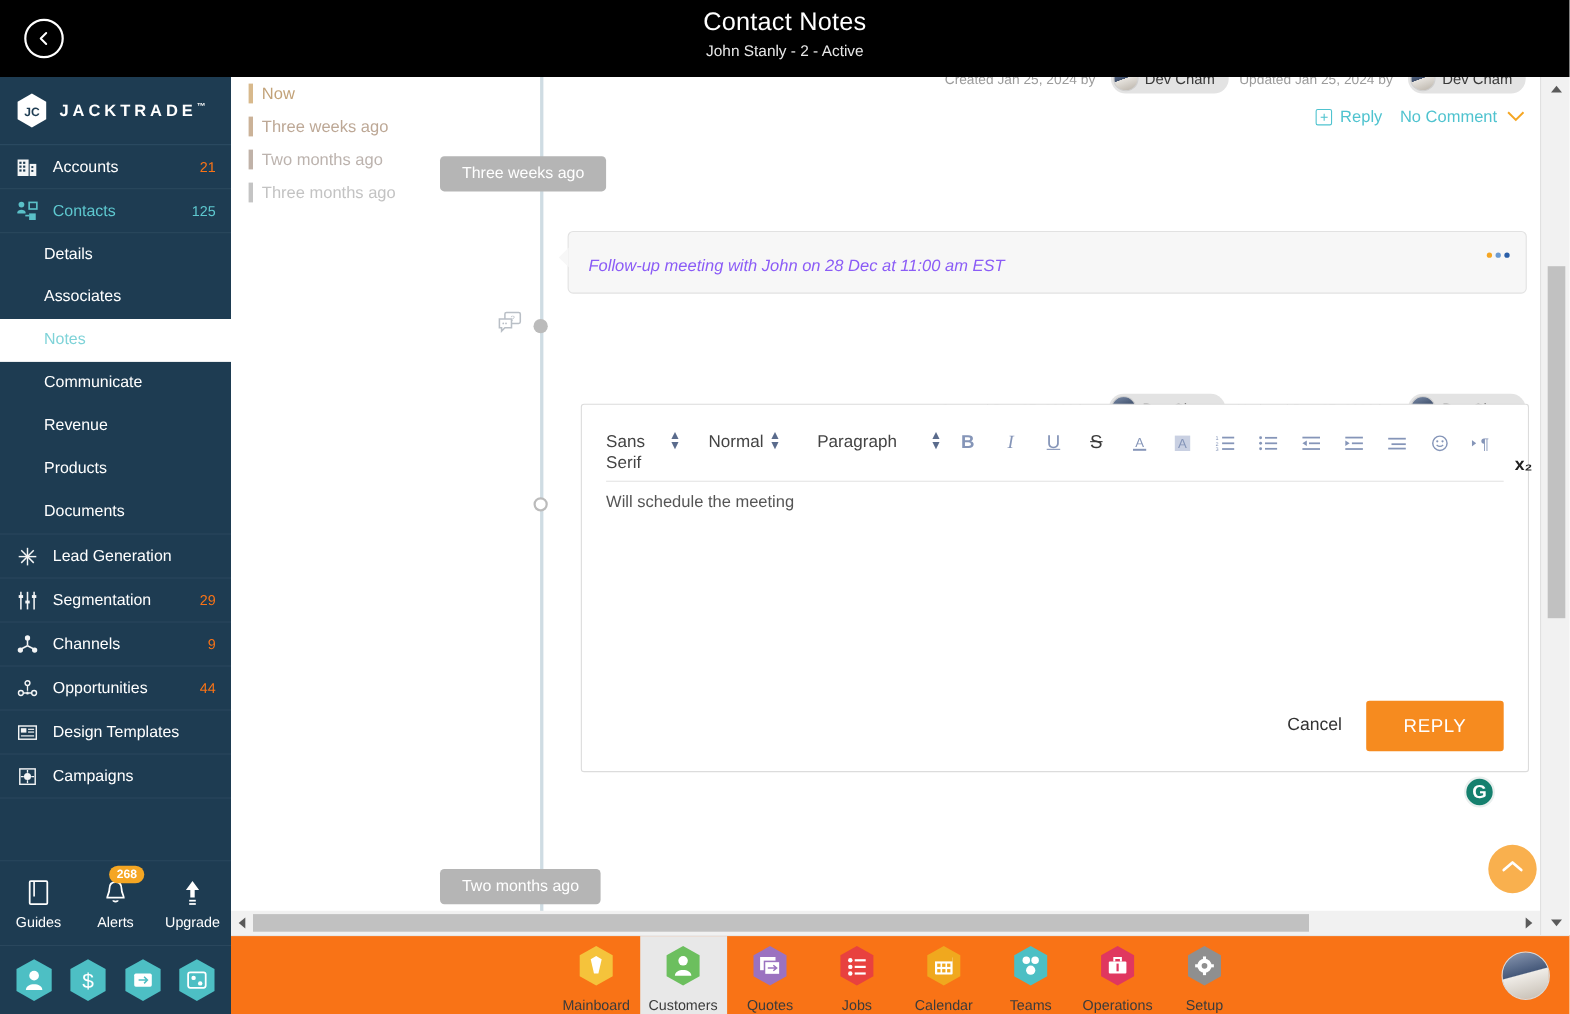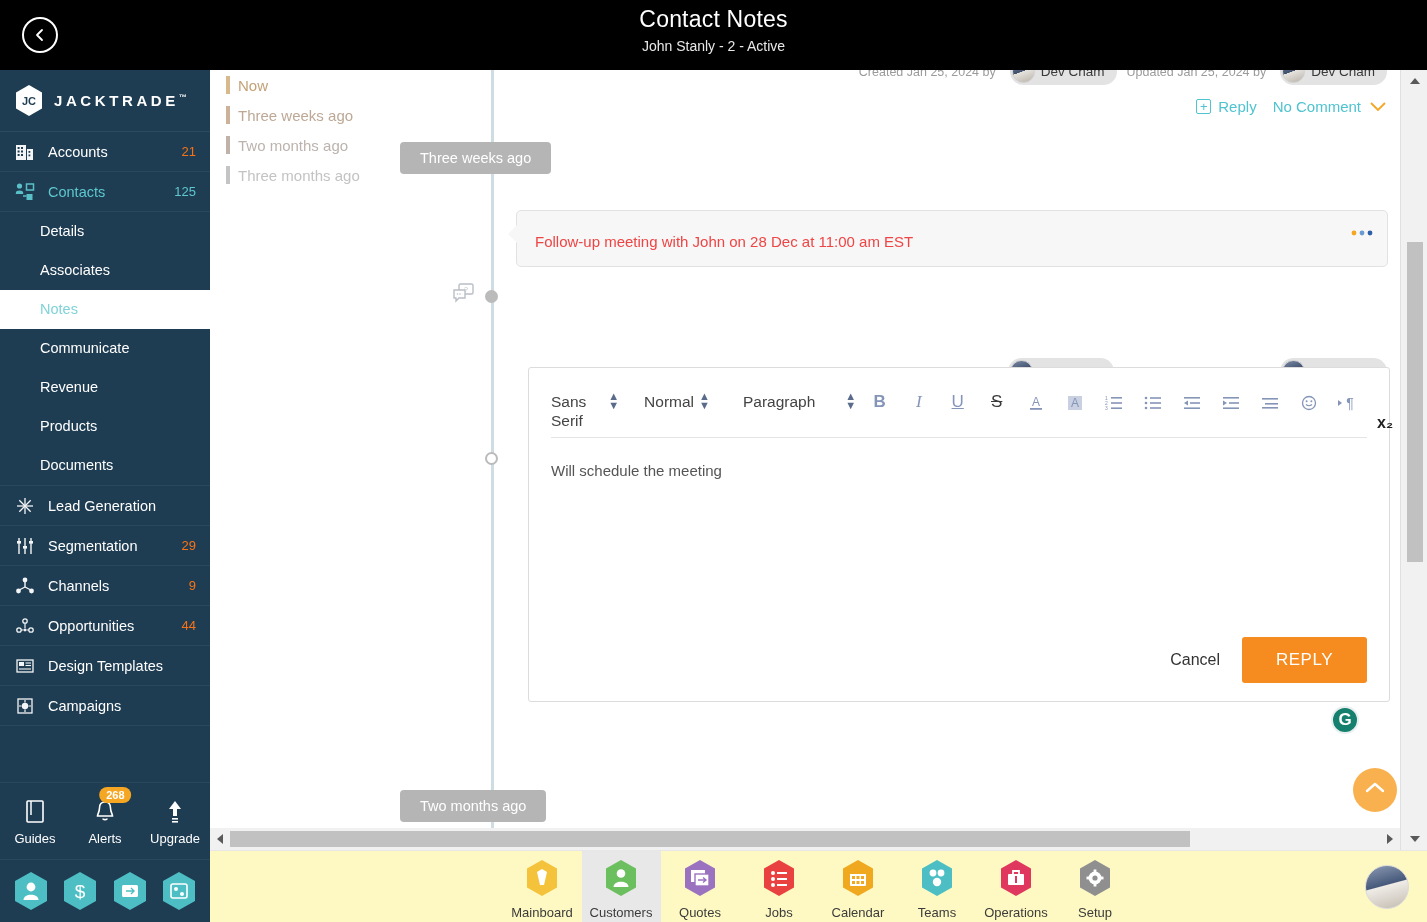--- a/index.html
+++ b/index.html
@@ -117,21 +117,21 @@
     background: #f7f7f7; border: 1px solid #e2e2e2; border-radius: 5px;
     padding: 14px 18px 16px 18px;
   }
   .note-card::before {
     content: ""; position: absolute; left: -9px; top: 14px;
     border-top: 9px solid transparent; border-bottom: 9px solid transparent;
     border-right: 9px solid #f7f7f7;
   }
   .note-head { font-size: 16.5px; color: #9b9b9b; }
   .note-author { color: #f5861f; }
-  .note-body { font-size: 15px; color: #ef4444; margin-top: 8px; }
+  .note-body { font-size: 15px; color: #8b5cf6; margin-top: 8px; font-style: italic; }
   .dots-menu { position: absolute; right: 14px; top: 12px; cursor: pointer; letter-spacing: 2px; }
 
   .meta-row {
     position: absolute; right: 40px; top: 288px;
     display: flex; align-items: center; gap: 10px;
   }
   .meta-txt { font-size: 12.5px; color: #9b9b9b; }
   .chip {
     display: inline-flex; align-items: center; background: #e3e3e3;
     border-radius: 14px; padding: 2px 12px 2px 2px; margin-left: 4px;
@@ -178,21 +178,21 @@
   .updown { margin-left: 5px; color: #5a6b8c; font-size: 11px; line-height: 9px; }
   .tb-ic {
     width: 40px; text-align: center; color: #8595b8; font-size: 17px;
     cursor: pointer; line-height: 20px;
   }
   .tb-ic svg { vertical-align: middle; }
   .x2 {
     position: absolute; right: -26px; top: 22px; font-size: 16px; font-weight: 700; color: #222;
   }
   .ed-body {
-    margin: 24px 22px 0 22px; font-size: 15px; color: #555; min-height: 180px;
+    margin: 10px 22px 0 22px; font-size: 15px; color: #555; min-height: 180px;
   }
   .gram {
     position: absolute; right: 30px; top: 338px; width: 28px; height: 28px;
     border-radius: 50%; background: #15806e; color: #fff;
     display: flex; align-items: center; justify-content: center;
     font-size: 17px; font-weight: 700; border: 2px solid #e9efee; cursor: pointer;
   }
   .ed-actions {
     position: absolute; right: 22px; bottom: 18px; display: flex; align-items: center; gap: 22px;
   }
@@ -228,21 +228,21 @@
     background: #f1f1f1;
   }
   .hscroll .arrow { position: absolute; top: 0; width: 20px; height: 22px;
     display: flex; align-items: center; justify-content: center; cursor: pointer; }
   .hscroll .left { left: 0; } .hscroll .right { right: 0; }
   .hthumb { position: absolute; left: 20px; top: 3px; width: 960px; height: 16px; background: #c1c1c1; }
 
   
   .dock {
     position: absolute; left: 210px; bottom: 0; width: 1217px; height: 72px;
-    background: #fef9c3; border-top: 1px solid #e7e7e7;
+    background: #f97316; border-top: 1px solid #e7e7e7;
   }
   .dock-items {
     position: absolute; left: 50%; transform: translateX(-50%); top: 0;
     display: flex; height: 72px;
   }
   .dock-item {
     width: 79px; display: flex; flex-direction: column; align-items: center;
     justify-content: center; cursor: pointer; height: 72px; padding-top: 4px;
   }
   .dock-item.sel { background: #e8e8e8; }

